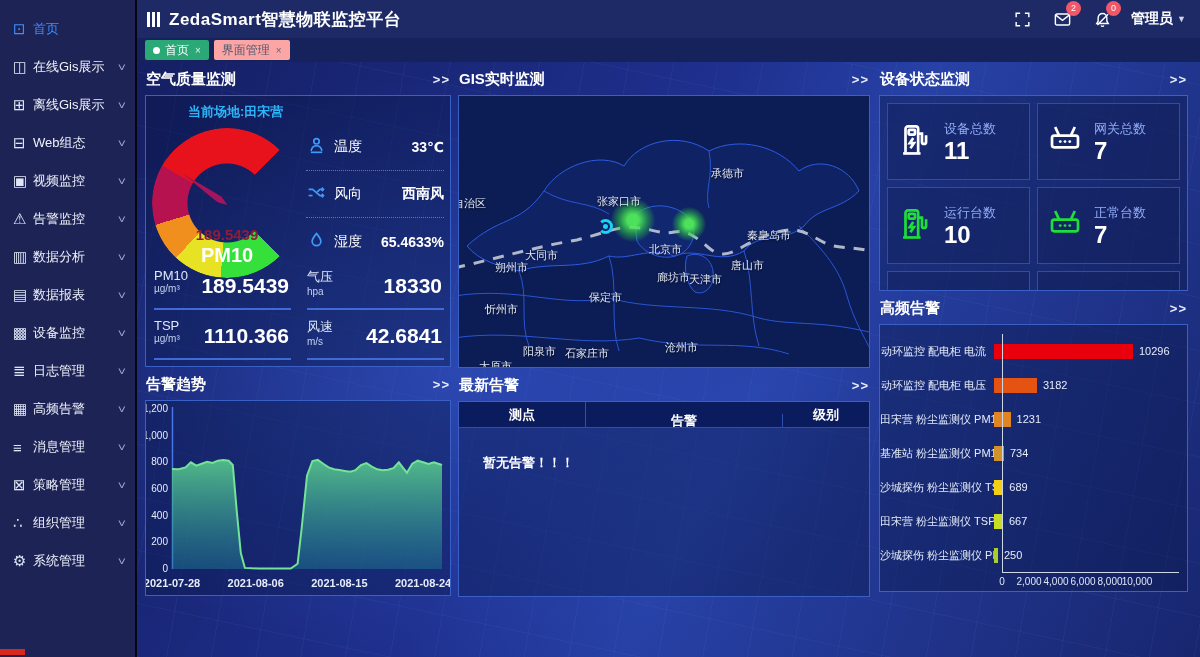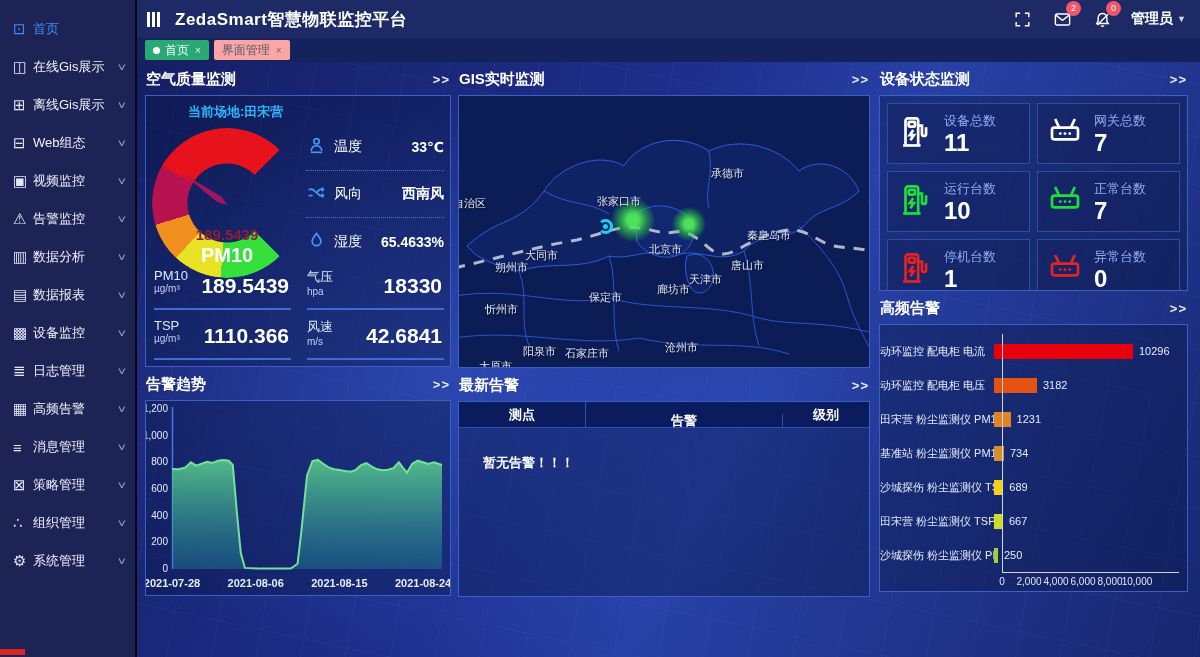--- a/index.html
+++ b/index.html
@@ -25,21 +25,21 @@
   .side-item.active, .side-item.active .icn { color:#3f8cff; }
   .red-strip { position:absolute; left:0; bottom:2px; width:25px; height:6px; background:#d8281e; }
   .divider-v { width:2px; background:#05060f; flex:0 0 2px; }
 
   
   .main { flex:1; display:flex; flex-direction:column; position:relative; }
   .topbar {
     height:38px; background:#1d2a66; display:flex; align-items:center;
     justify-content:space-between; padding:0 14px 0 10px; flex:0 0 38px;
   }
-  .brand { display:flex; align-items:center; gap:15px; }
+  .brand { display:flex; align-items:center; gap:9px; }
   .menu-bars { display:flex; gap:2px; cursor:pointer; }
   .menu-bars i { width:3px; height:15px; background:#fff; display:block; }
   .brand h1 { font-size:17px; font-weight:bold; color:#fff; letter-spacing:.5px; }
   .top-actions { display:flex; align-items:center; gap:18px; }
   .ticon { position:relative; width:22px; height:22px; cursor:pointer; display:flex; align-items:center; justify-content:center; }
   .ticon svg { width:19px; height:19px; stroke:#fff; fill:none; stroke-width:1.8; }
   .badge {
     position:absolute; top:-7px; right:-8px; min-width:15px; height:15px;
     background:#f0586a; color:#fff; border-radius:8px; font-size:9px;
     line-height:15px; text-align:center; padding:0 3px;
@@ -112,42 +112,42 @@
     background:radial-gradient(circle, rgba(80,235,90,.95) 0 18%, rgba(45,205,65,.55) 45%, transparent 72%); }
   .spinner { position:absolute; width:15px; height:15px; border-radius:50%;
     border:3px solid #19d3f5; border-left-color:transparent; }
   .spinner::after { content:""; position:absolute; left:2px; top:2px; width:5px; height:5px;
     border-radius:50%; background:#19d3f5; }
 
   
   .box-dev { height:196px; padding:7px; display:grid;
     grid-template-columns:1fr 1fr; grid-template-rows:1fr 1fr 1fr; gap:7px; }
   .dev-cell { border:1px solid #2c4f9e; background:rgba(16,30,84,.35);
-    display:flex; align-items:center; padding:8px 8px; gap:10px; }
+    display:flex; align-items:center; padding:16px 8px; gap:10px; }
   .dev-cell svg { width:38px; height:38px; fill:none; stroke-width:1.7; }
   .dev-info { display:flex; flex-direction:column; }
   .dev-lab { font-size:13px; color:#93acf7; }
   .dev-val { font-size:24px; font-weight:bold; color:#fff; line-height:1.05; }
 
   
   .box-trend { height:196px; }
   .trend-svg text { fill:#e6ecf9; }
 
   
   .box-latest { height:196px; }
   .alarm-head { display:flex; height:26px; background:#0a1b5e; border-bottom:1px solid #2e4fae; }
   .alarm-head .hc { display:flex; align-items:center; justify-content:center;
     font-size:13px; font-weight:bold; color:#fff; border-right:1px solid #2e4fae; }
   .alarm-head .hc:last-child { border-right:none; }
   .alarm-empty { padding:26px 13px 0 24px; font-size:13px; font-weight:bold; color:#fff; }
 
   
   .box-freq { height:268px; padding-top:9px; }
   .freq-row { display:flex; align-items:center; height:34px; }
-  .freq-lab { width:114px; flex:0 0 114px; 
+  .freq-lab { width:114px; flex:0 0 114px; text-align:right; padding-right:8px;
     font-size:11px; color:#e6ecf9; white-space:nowrap; overflow:hidden; }
   .freq-barwrap { flex:1; display:flex; align-items:center; }
   .freq-bar { height:15px; }
   .freq-val { margin-left:6px; font-size:11px; color:#e6ecf9; }
   .freq-axis-v { position:absolute; left:122px; top:9px; width:1px; height:239px; background:#cfd6e6; }
   .freq-axis-h { position:absolute; left:122px; right:8px; top:247px; height:1px; background:#cfd6e6; }
   .freq-ticks { position:absolute; left:0; right:0; top:251px; height:14px; }
   .freq-ticks span { position:absolute; transform:translateX(-50%);
     font-size:10px; color:#dfe6f5; white-space:nowrap; }
 </style>
@@ -417,21 +417,21 @@
           <div>
               <span class="city" style="left: 252px; top: 70px;">承德市</span>
               <span class="city" style="left: 138px; top: 98px;">张家口市</span>
               <span class="city" style="left: -6px; top: 100px;">自治区</span>
               <span class="city" style="left: 288px; top: 132px;">秦皇岛市</span>
               <span class="city" style="left: 66px; top: 152px;">大同市</span>
               <span class="city" style="left: 36px; top: 164px;">朔州市</span>
               <span class="city" style="left: 190px; top: 146px;">北京市</span>
               <span class="city" style="left: 272px; top: 162px;">唐山市</span>
               <span class="city" style="left: 230px; top: 176px;">天津市</span>
-              <span class="city" style="left: 198px; top: 186px;">廊坊市</span>
+              <span class="city" style="left: 198px; top: 174px;">廊坊市</span>
               <span class="city" style="left: 130px; top: 194px;">保定市</span>
               <span class="city" style="left: 26px; top: 206px;">忻州市</span>
               <span class="city" style="left: 206px; top: 244px;">沧州市</span>
               <span class="city" style="left: 64px; top: 248px;">阳泉市</span>
               <span class="city" style="left: 106px; top: 250px;">石家庄市</span>
               <span class="city" style="left: 20px; top: 263px;">太原市</span>
             </div>
         </div>
 
         <div class="ptitle">

